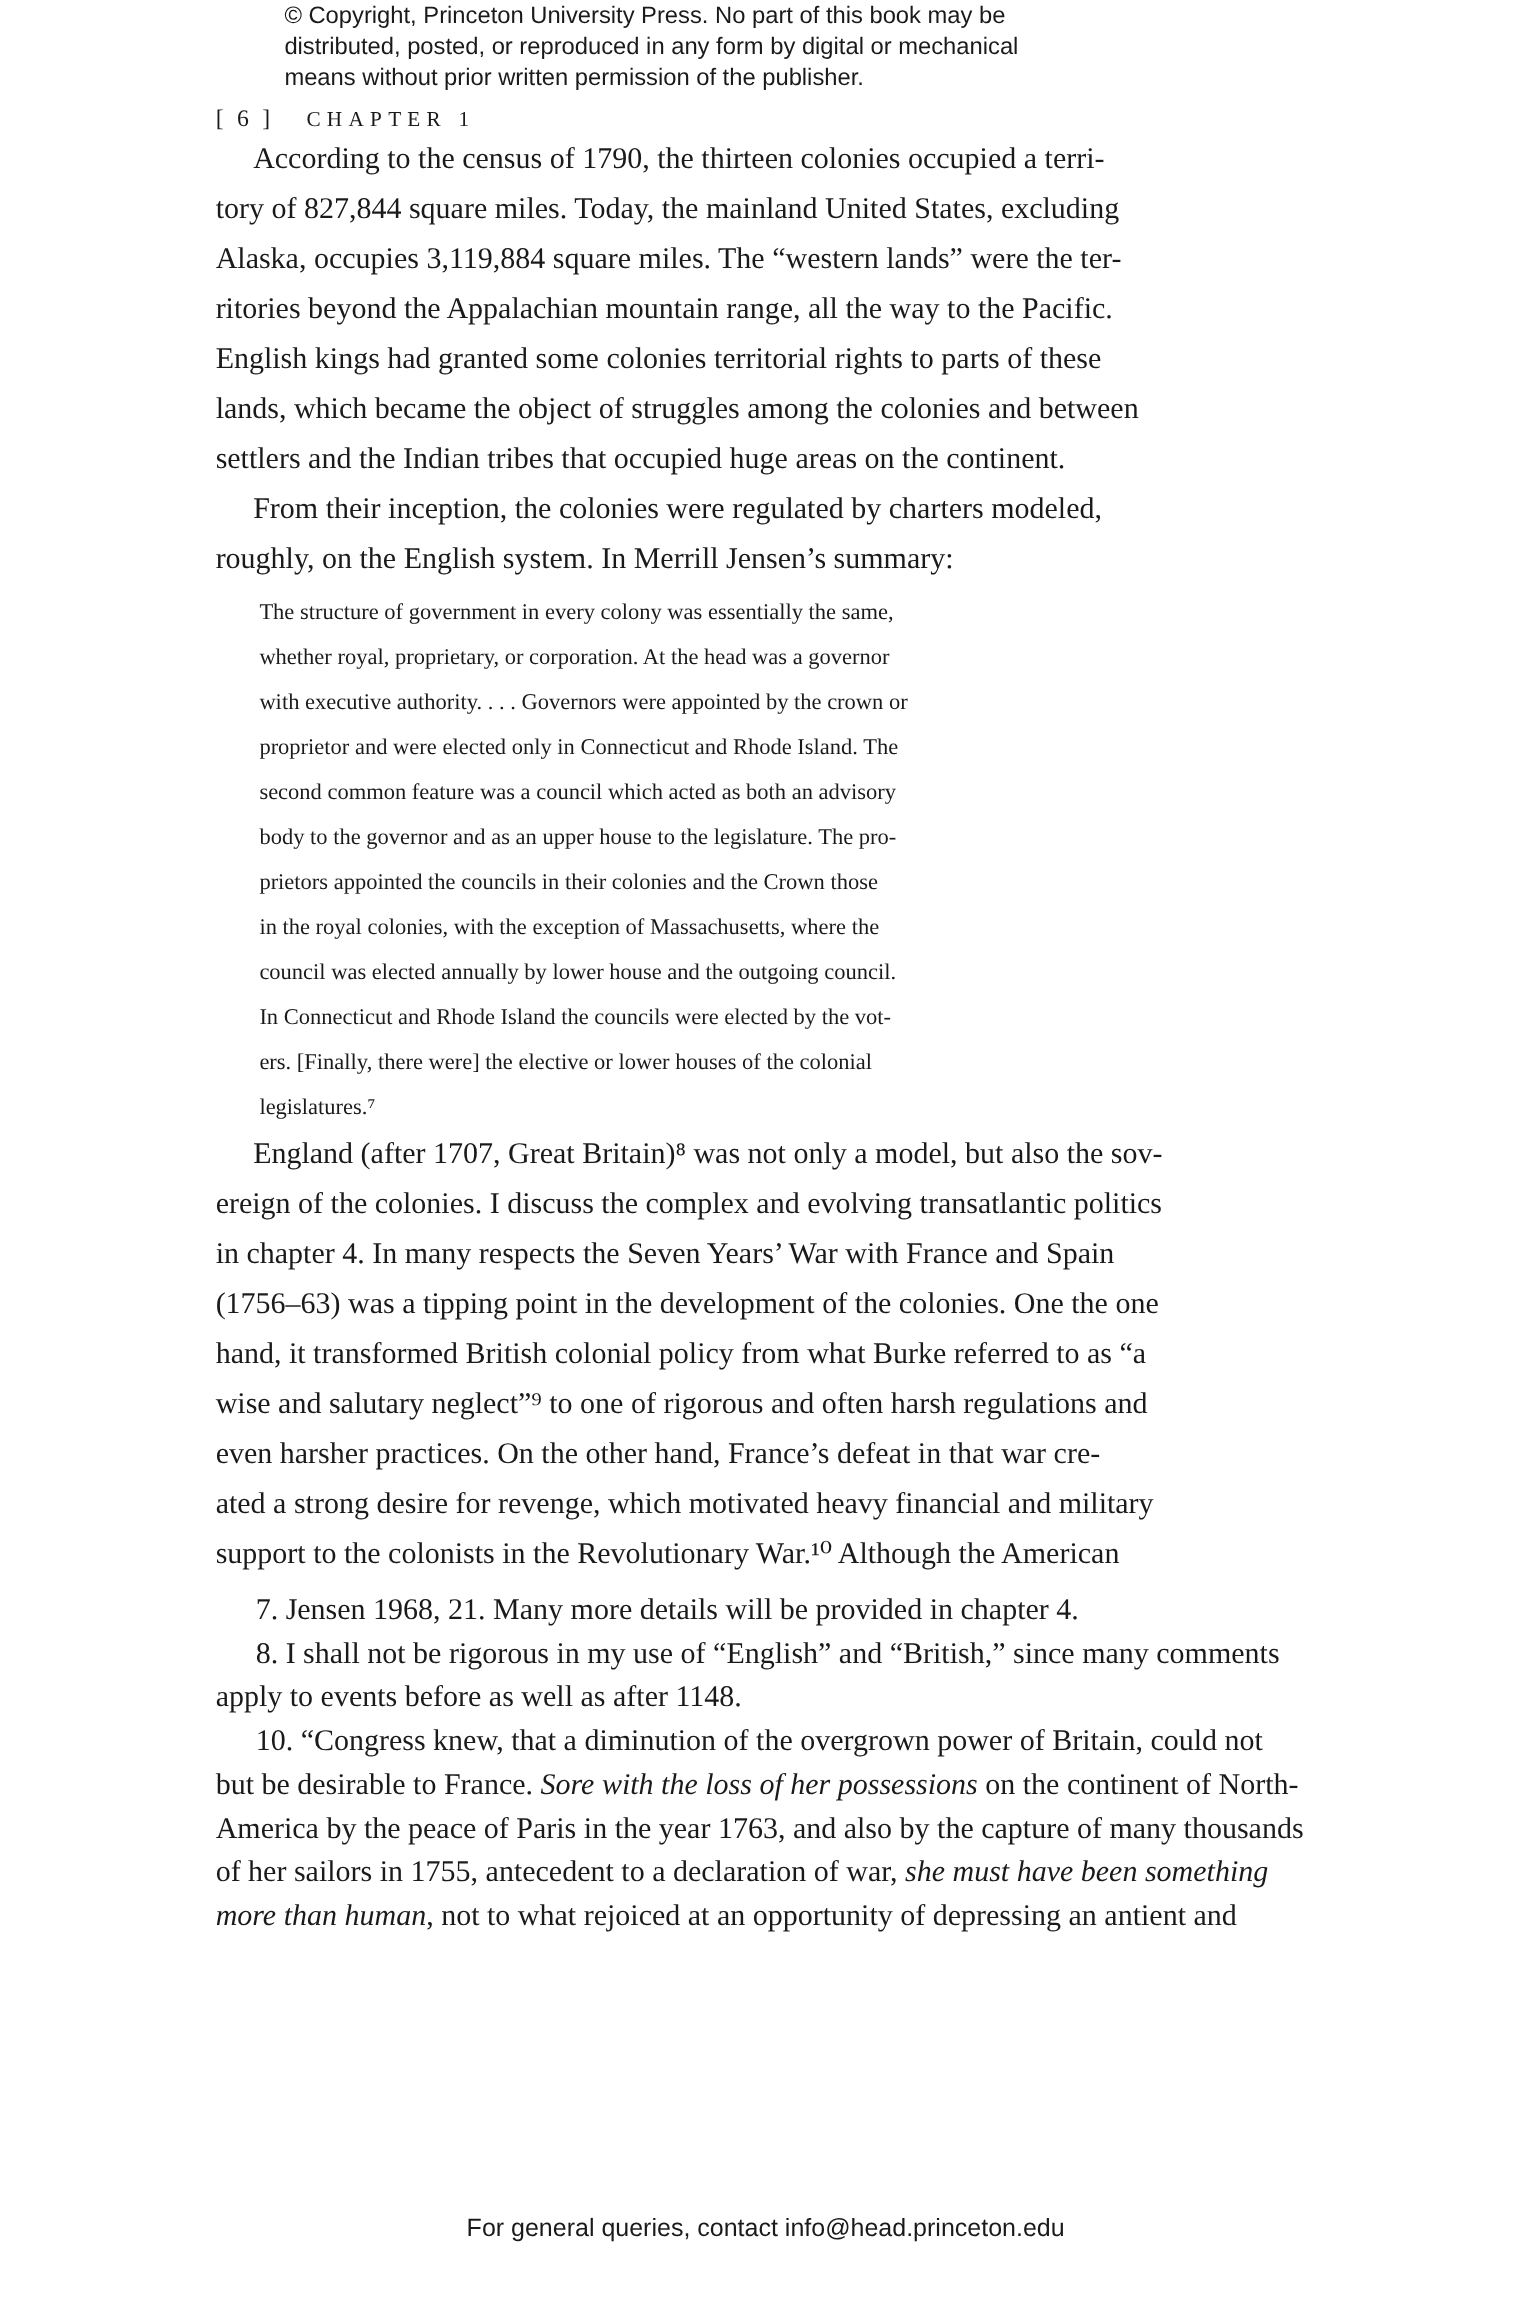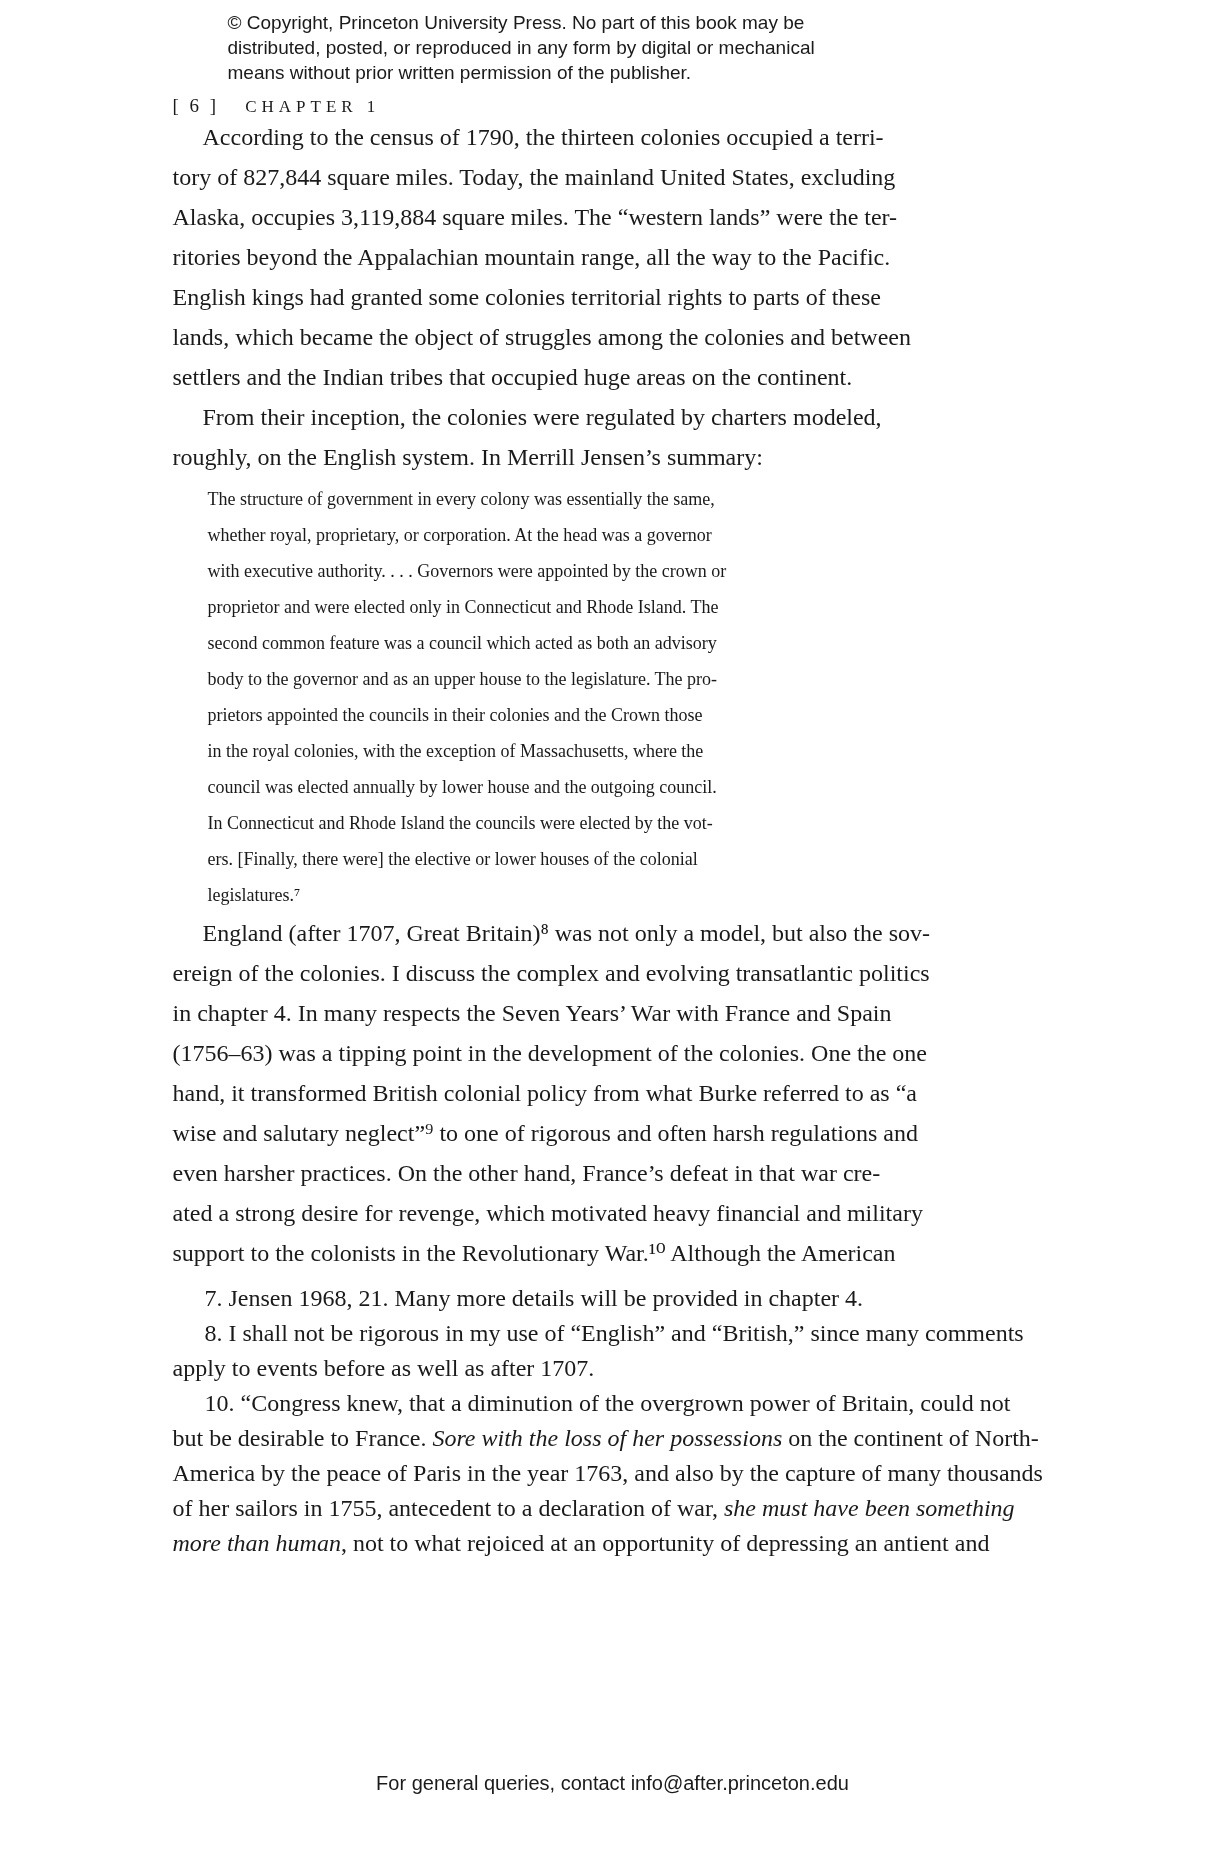--- a/index.html
+++ b/index.html
@@ -5,21 +5,20 @@
   html, body { margin: 0; padding: 0; background: #ffffff; }
   .page {
     position: relative;
     width: 880px;
     height: 1850px;
     margin: 0 auto;
     color: #1a1a1a;
     background: #ffffff;
   }
   .copyright {
-    padding-top: 10px;
     margin-left: 55px;
     font-family: "Liberation Sans", sans-serif;
     font-size: 19px;
     line-height: 25px;
     white-space: pre-line;
   }
   .chapter-head {
     margin-top: 10px;
     font-family: "Liberation Serif", "DejaVu Serif", serif;
   }
@@ -114,25 +113,25 @@
 (1756–63) was a tipping point in the development of the colonies. One the one
 hand, it transformed British colonial policy from what Burke referred to as “a
 wise and salutary neglect”⁹ to one of rigorous and often harsh regulations and
 even harsher practices. On the other hand, France’s defeat in that war cre-
 ated a strong desire for revenge, which motivated heavy financial and military
 support to the colonists in the Revolutionary War.¹⁰ Although the American</p>
 
     <div class="footnotes">
       <p class="footnote">7. Jensen 1968, 21. Many more details will be provided in chapter 4.</p>
       <p class="footnote">8. I shall not be rigorous in my use of “English” and “British,” since many comments
-apply to events before as well as after 1707.</p>
+apply to events before as well as after 1148.</p>
       <p class="footnote"><span>10. “Congress knew, that a diminution of the overgrown power of Britain, could not
 but be desirable to France. </span><em>Sore with the loss of her possessions</em><span> on the continent of North-
 America by the peace of Paris in the year 1763, and also by the capture of many thousands
 of her sailors in 1755, antecedent to a declaration of war, </span><em>she must have been something
 more than human</em><span>, not to what rejoiced at an opportunity of depressing an antient and</span></p>
     </div>
 
   </div>
 
-  <div class="footer">For general queries, contact info@after.princeton.edu</div>
+  <div class="footer">For general queries, contact info@head.princeton.edu</div>
 
 </div>
 
 </body></html>

